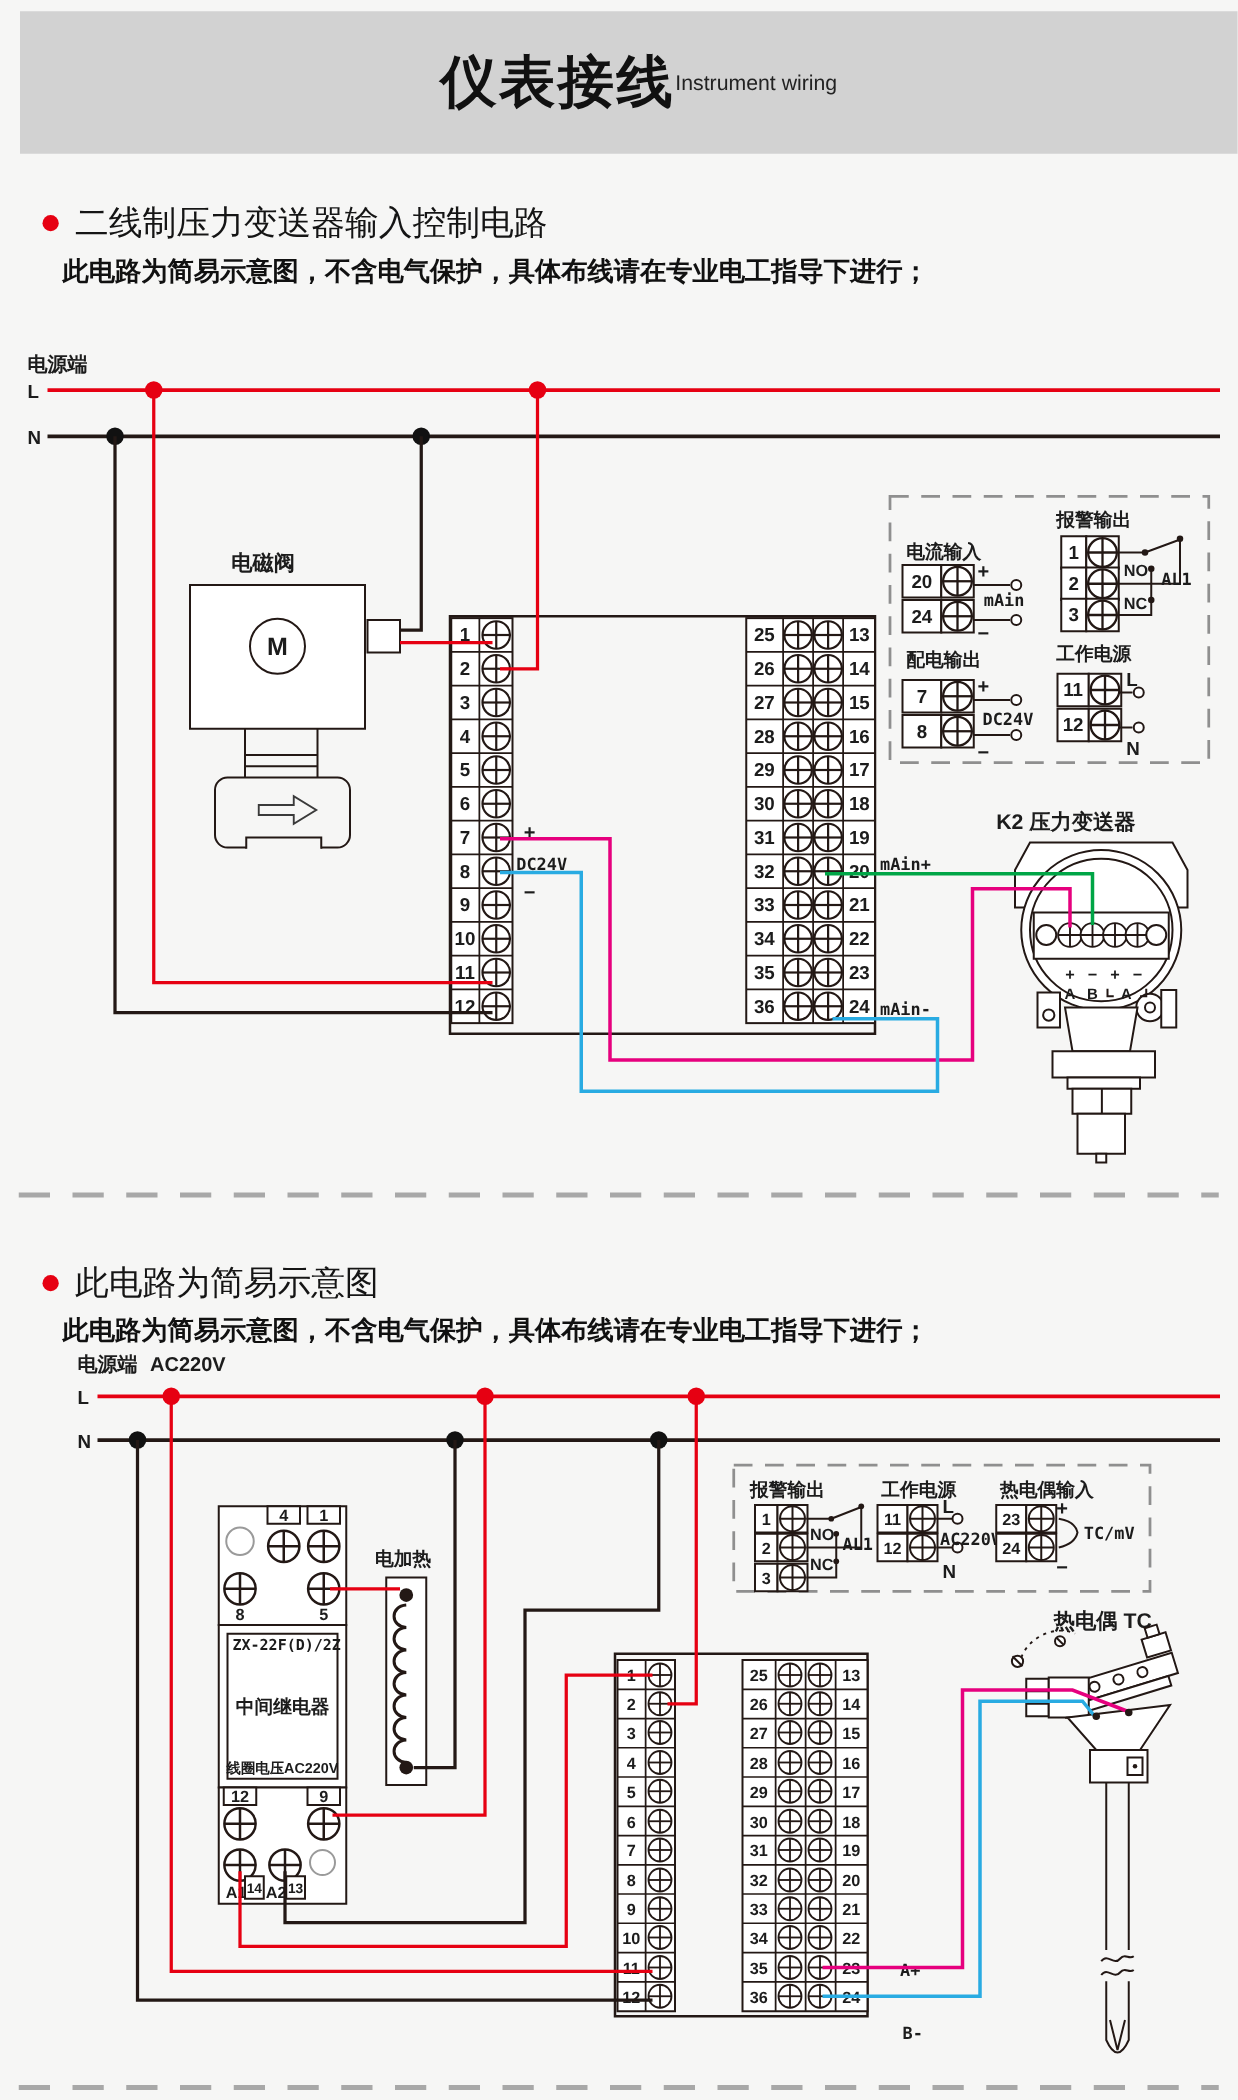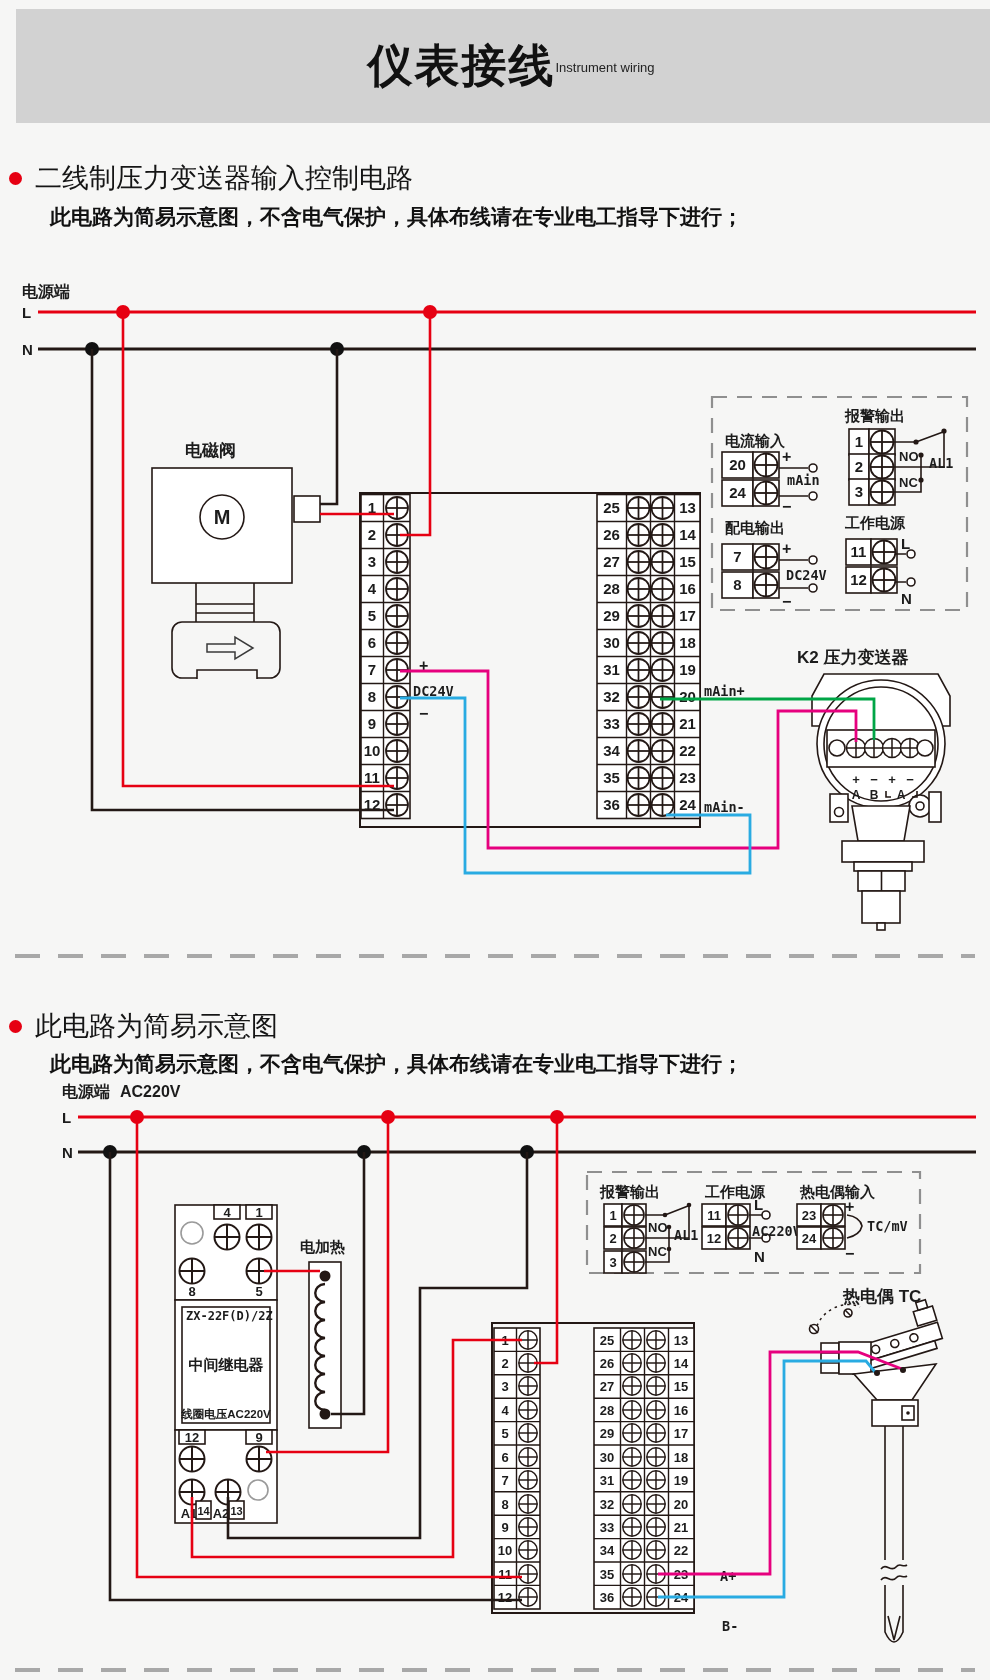--- a/index.html
+++ b/index.html
@@ -1,22 +1,22 @@
 <!DOCTYPE html>
 <html><head>
 <meta charset="utf-8">
 <style>
   html,body{margin:0;padding:0;}
   body{width:990px;height:1680px;position:relative;background:#f6f6f5;
        font-family:"Liberation Sans","DejaVu Sans",sans-serif;color:#1f1f1f;overflow:hidden;}
   .band{position:absolute;left:16px;top:9px;width:990px;height:114px;background:#d2d2d2;
         display:flex;flex-direction:row;align-items:center;justify-content:center;}
   .band h1{margin:0;font-size:45px;font-weight:bold;letter-spacing:2px;color:#111;}
-  .band .sub{font-size:13px;color:#222;margin-top:2px;}
-  .sec{position:absolute;left:9px;display:flex;align-items:center;}
+  .band .sub{font-size:17px;color:#222;margin-top:2px;}
+  .sec{position:absolute;left:34px;display:flex;align-items:center;}
   .bullet{width:13px;height:13px;border-radius:50%;background:#e60012;margin-right:13px;flex:0 0 auto;}
   .sec .t{font-size:27px;font-weight:500;color:#151515;}
   .note{position:absolute;left:50px;font-size:21px;font-weight:bold;color:#111;}
   svg{position:absolute;left:0;top:0;}
   
   .k{stroke:#231815;stroke-width:1.6;fill:none;}
   .kf{stroke:#231815;stroke-width:1.6;fill:#fff;}
   .k2{stroke:#231815;stroke-width:2;fill:none;}
   .grid{stroke:#231815;stroke-width:1.4;fill:none;}
   .rail-r{stroke:#e60012;stroke-width:3;fill:none;}

